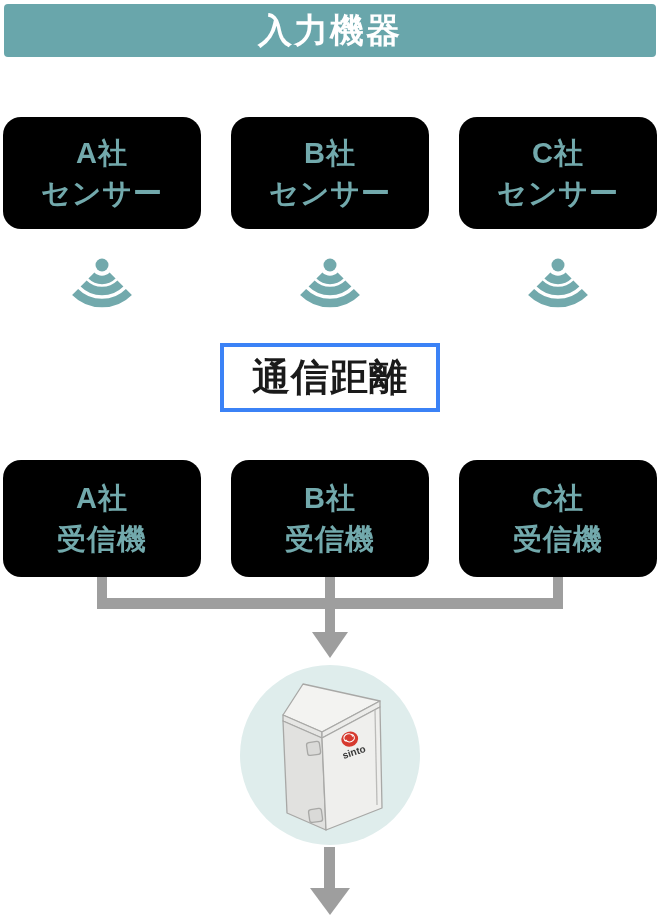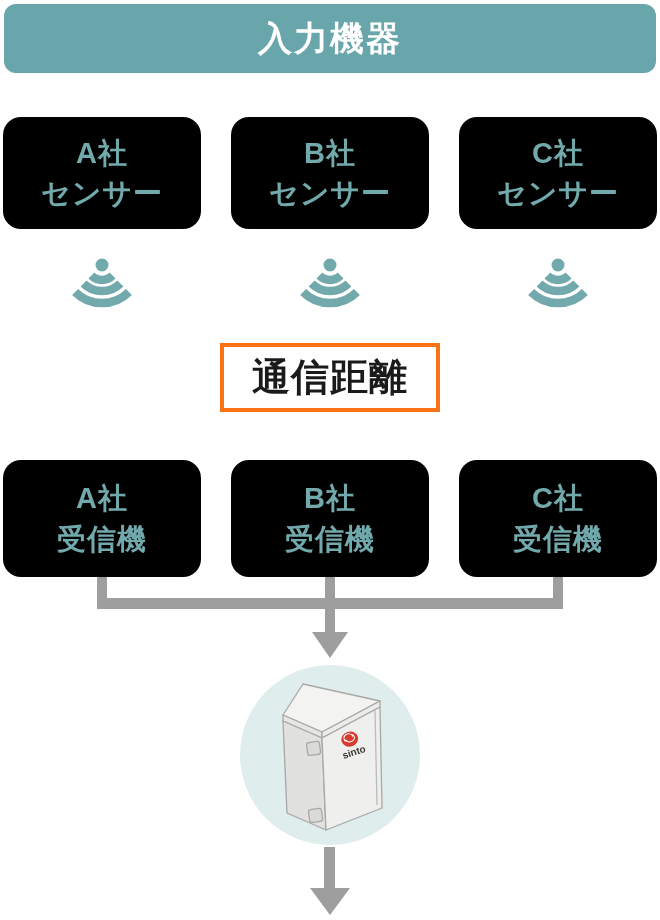--- a/index.html
+++ b/index.html
@@ -1,41 +1,41 @@
 <!DOCTYPE html>
 <html><head>
 <meta charset="utf-8">
 <style>
   html,body{margin:0;padding:0;background:#ffffff;}
   .stage{
     position:relative;width:660px;height:920px;background:#ffffff;overflow:hidden;
     font-family:"Liberation Sans","DejaVu Sans",sans-serif;
   }
   .header{
-    position:absolute;left:4px;top:4px;width:652px;height:69px;
-    background:#69A6AB;border-radius:12px;
+    position:absolute;left:4px;top:4px;width:652px;height:53px;
+    background:#69A6AB;border-radius:4px;
     display:flex;align-items:center;justify-content:center;
     color:#ffffff;font-size:34px;font-weight:bold;letter-spacing:2px;
   }
   .row{
     position:absolute;left:3px;width:654px;display:flex;gap:30px;
   }
   .row-sensors{top:117px;height:112px;}
   .row-receivers{top:460px;height:117px;}
   .node-box{
     flex:1;background:#000000;border-radius:18px;
     display:flex;flex-direction:column;align-items:center;justify-content:center;
     color:#72A9AC;font-size:29px;font-weight:600;line-height:1.38;letter-spacing:1px;
     text-align:center;
   }
   .row-icons{top:256px;height:56px;}
   .icon-cell{flex:1;display:flex;align-items:flex-start;justify-content:center;}
   .distance-box{
     position:absolute;left:220px;top:343px;width:220px;height:69px;box-sizing:border-box;
-    background:#ffffff;border:4px solid #f97316;
+    background:#ffffff;border:4px solid #3b82f6;
     display:flex;align-items:center;justify-content:center;
     color:#1A1A1A;font-size:38px;font-weight:bold;letter-spacing:1px;
   }
   .conn{position:absolute;background:#9E9E9E;}
   .stub-left{left:97px;top:577px;width:10px;height:32px;}
   .stub-right{left:553px;top:577px;width:10px;height:32px;}
   .hbar{left:97px;top:598px;width:466px;height:11px;}
   .stub-center{left:325px;top:577px;width:10px;height:56px;}
   .arrowhead{position:absolute;width:0;height:0;}
   .arrowhead-merge{

